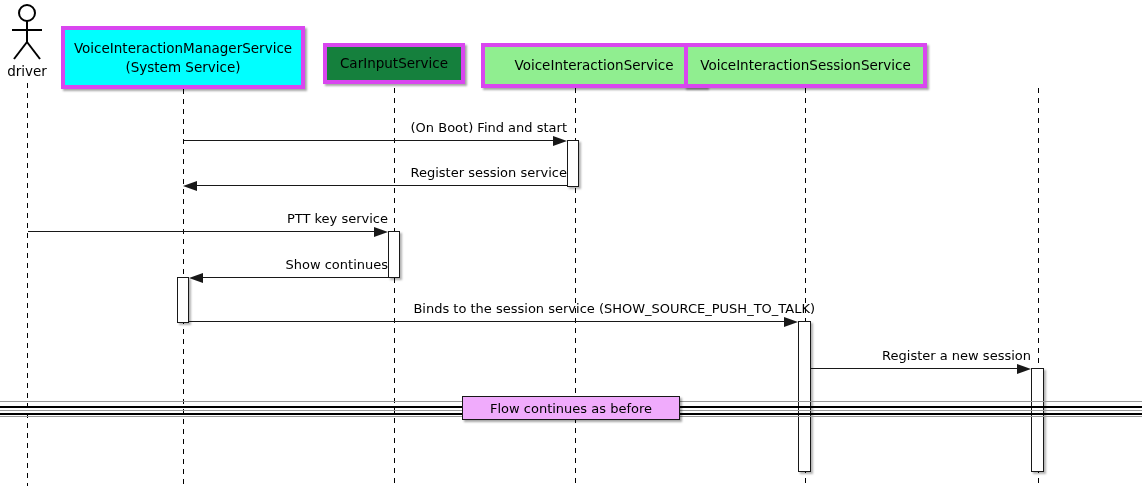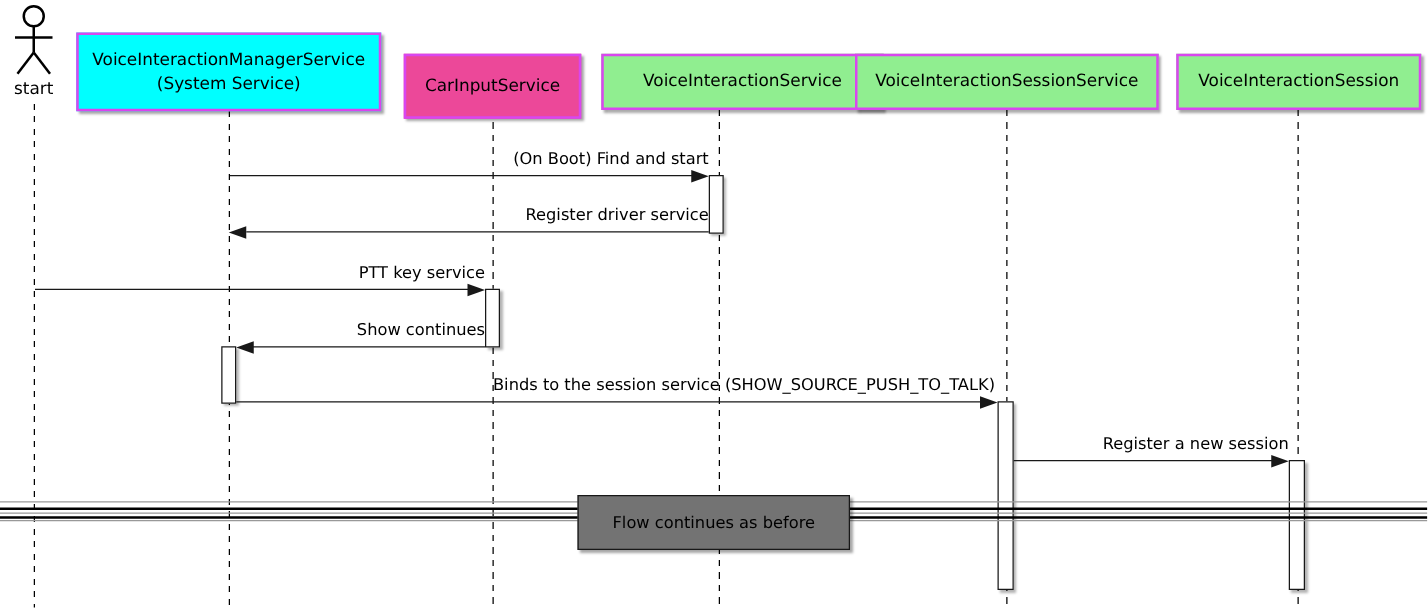--- a/index.html
+++ b/index.html
@@ -10,21 +10,21 @@
     overflow:hidden; color:#000;
   }
   
   .lifeline {
     position:absolute; width:1px; z-index:1;
     background:repeating-linear-gradient(to bottom,#000 0 5px,transparent 5px 10px);
   }
   
   .pbox {
     position:absolute; z-index:6;
-    border:2px solid #d946ef; background:#eee;
+    border:4px solid #d946ef; background:#eee;
     display:flex; flex-direction:column; align-items:center; justify-content:center;
     font-size:13.5px; line-height:19px; text-align:center;
     box-shadow:2px 2px 2px rgba(0,0,0,0.35);
   }
   
   .actor { position:absolute; left:6px; top:2px; width:42px; z-index:6; text-align:center; }
   .actor svg { display:block; margin:0 auto; }
   .actor-label { font-size:13.5px; margin-top:1px; }
   
   .act {
@@ -38,22 +38,22 @@
   }
   .mline { position:absolute; z-index:4; height:0; border-top:1.5px solid #181818; }
   .mhead { position:absolute; z-index:5; width:0; height:0; }
   .mhead.right { border-top:5px solid transparent; border-bottom:5px solid transparent; border-left:14px solid #181818; }
   .mhead.left  { border-top:5px solid transparent; border-bottom:5px solid transparent; border-right:14px solid #181818; }
   
   .divline { position:absolute; left:0; width:1142px; z-index:3; }
   .divline.black { height:2px; background:#000; }
   .divline.gray  { height:1px; background:#999; }
   .refbox {
-    position:absolute; left:462px; top:396px; width:218px; height:44px; z-index:7;
-    background:#737373; border:1.5px solid #181818;
+    position:absolute; left:462px; top:396px; width:218px; height:24px; z-index:7;
+    background:#f0abfc; border:1.5px solid #181818;
     box-shadow:2px 2px 2px rgba(0,0,0,0.35);
     display:flex; align-items:center; justify-content:center; font-size:13px;
   }
 </style>
 </head>
 <body>
 
 <div class="diagram">
 
   <div class="lifeline" style="left:27px;  top:83px; height:403px"></div>
@@ -64,38 +64,35 @@
   <div class="lifeline" style="left:1038px;top:88px; height:398px"></div>
 
   <div class="actor">
     <svg width="42" height="60" viewBox="0 0 42 60">
       <circle cx="21" cy="11" r="8" fill="none" stroke="#000" stroke-width="2"></circle>
       <line x1="21" y1="19" x2="21" y2="40" stroke="#000" stroke-width="2"></line>
       <line x1="6" y1="28" x2="36" y2="28" stroke="#000" stroke-width="2"></line>
       <line x1="21" y1="40" x2="8" y2="57" stroke="#000" stroke-width="2"></line>
       <line x1="21" y1="40" x2="34" y2="57" stroke="#000" stroke-width="2"></line>
     </svg>
-    <div class="actor-label">start</div>
+    <div class="actor-label">driver</div>
   </div>
 
   <div class="pbox" style="left: 61px; top: 26px; width: 244px; height: 63px; background-color: rgb(0, 255, 255);">
     <div>VoiceInteractionManagerService</div>
     <div>(System Service)</div>
   </div>
-  <div class="pbox" style="left: 323px; top: 43px; width: 142px; height: 52px; background-color: #ec4899;">
+  <div class="pbox" style="left: 323px; top: 43px; width: 142px; height: 41px; background-color: #15803d;">
     <div>CarInputService</div>
   </div>
   <div class="pbox" style="left: 481px; top: 43px; width: 226px; height: 45px; background-color: rgb(144, 238, 144);">
     <div>VoiceInteractionService</div>
   </div>
   <div class="pbox" style="left: 684px; top: 43px; width: 243px; height: 45px; background-color: rgb(144, 238, 144);">
     <div>VoiceInteractionSessionService</div>
-  </div>
-  <div class="pbox" style="left: 941px; top: 43px; width: 196px; height: 45px; background-color: rgb(144, 238, 144);">
-    <div>VoiceInteractionSession</div>
   </div>
 
   <div class="act" style="left:567px; top:140px; width:12px; height:47px"></div>
   <div class="act" style="left:388px; top:231px; width:12px; height:47px"></div>
   <div class="act" style="left:177px; top:277px; width:12px; height:46px"></div>
   <div class="act" style="left:798px; top:321px; width:13px; height:151px"></div>
   <div class="act" style="left:1031px;top:368px; width:13px; height:104px"></div>
 
   <div class="divline gray" style="top:401px"></div>
   <div class="divline black" style="top:406px"></div>
@@ -103,39 +100,39 @@
   <div class="divline black" style="top:413px"></div>
   <div class="divline gray" style="top:416px"></div>
 
   <div>
     <div class="mlabel" style="left:184px;top:120px;width:383px">(On Boot) Find and start</div>
     <div class="mline" style="left:184px;top:140px;width:370px"></div>
     <div class="mhead right" style="left:553px;top:136px"></div>
   </div>
 
   <div>
-    <div class="mlabel" style="left:184px;top:165px;width:383px">Register driver service</div>
+    <div class="mlabel" style="left:184px;top:165px;width:383px">Register session service</div>
     <div class="mline" style="left:197px;top:185px;width:370px"></div>
     <div class="mhead left" style="left:183px;top:181px"></div>
   </div>
 
   <div>
     <div class="mlabel" style="left:28px;top:211px;width:360px">PTT key service</div>
     <div class="mline" style="left:28px;top:231px;width:347px"></div>
     <div class="mhead right" style="left:374px;top:227px"></div>
   </div>
 
   <div>
     <div class="mlabel" style="left:189px;top:257px;width:199px">Show continues</div>
     <div class="mline" style="left:202px;top:277px;width:186px"></div>
     <div class="mhead left" style="left:189px;top:273px"></div>
   </div>
 
   <div>
-    <div class="mlabel" style="left:187px;top:301px;width:609px">Binds to the session service (SHOW_SOURCE_PUSH_TO_TALK)</div>
+    <div class="mlabel" style="left:206px;top:301px;width:609px">Binds to the session service (SHOW_SOURCE_PUSH_TO_TALK)</div>
     <div class="mline" style="left:189px;top:321px;width:596px"></div>
     <div class="mhead right" style="left:784px;top:317px"></div>
   </div>
 
   <div>
     <div class="mlabel" style="left:811px;top:348px;width:220px">Register a new session</div>
     <div class="mline" style="left:811px;top:368px;width:207px"></div>
     <div class="mhead right" style="left:1017px;top:364px"></div>
   </div>
 

